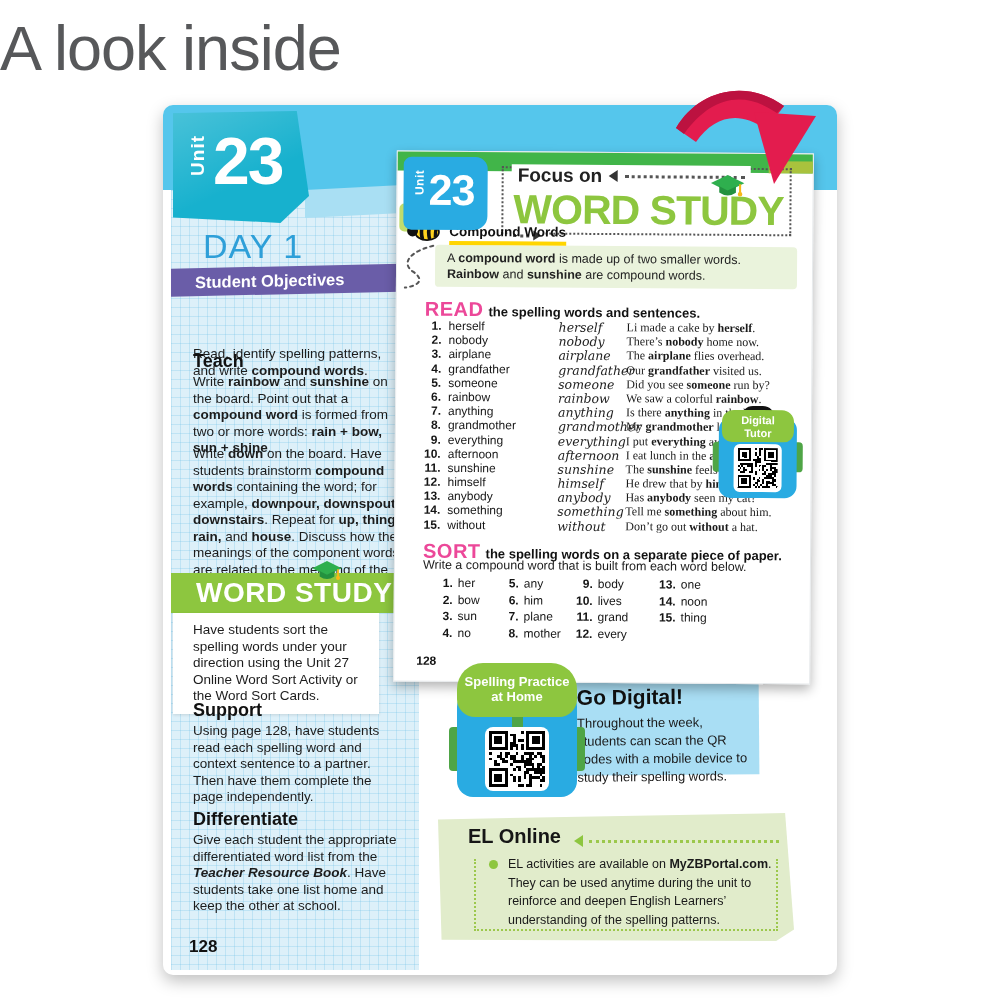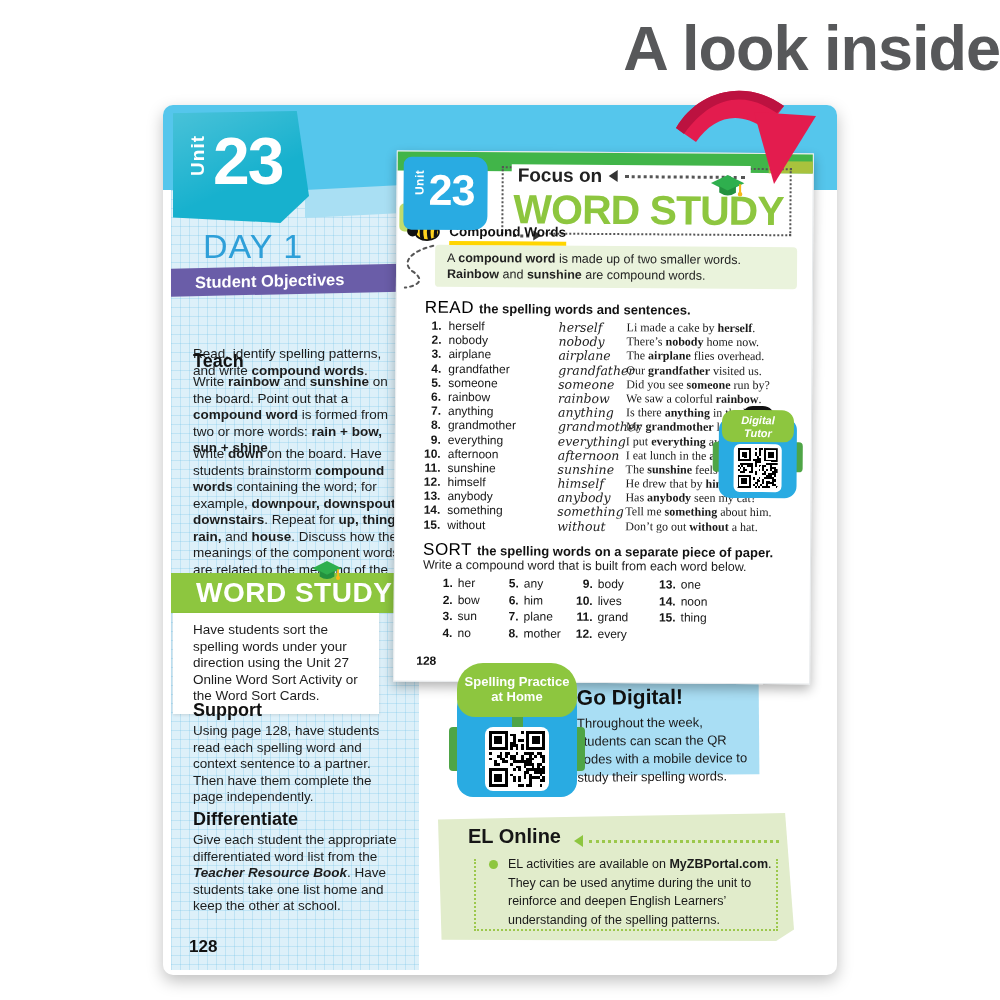--- a/index.html
+++ b/index.html
@@ -1,20 +1,20 @@
 <!DOCTYPE html>
 <html><head>
 <meta charset="utf-8">
 <style>
   * { margin:0; padding:0; box-sizing:border-box; }
   html,body { width:1000px; height:1000px; background:#fff; font-family:"Liberation Sans", sans-serif; overflow:hidden; position:relative; }
 
   
-  #main-title { position:absolute; top:12px; left:0; width:1000px; text-align:right;
-    font-size:63px; font-weight:bold; color:#57585A; letter-spacing:-1px; }
+  #main-title { position:absolute; top:12px; left:0; width:1000px; text-align:left;
+    font-size:63px; font-weight:normal; color:#57585A; letter-spacing:-1px; }
 
   
   #red-arrow { position:absolute; left:668px; top:76px; width:150px; height:114px; z-index:40; }
 
   
   #teacher-page { position:absolute; left:163px; top:105px; width:674px; height:870px;
     background:#fff; border-radius:10px; box-shadow:0 6px 16px rgba(0,0,0,.25); }
   #top-band { position:absolute; left:0; top:0; width:674px; height:85px; background:#55C6EC; border-radius:10px 10px 0 0; }
   #band-ext { position:absolute; left:142px; top:80px; width:195px; height:28px; background:#A9DFF3; transform:skewY(-3deg); z-index:1; }
 
@@ -83,21 +83,21 @@
 
   #bee { position:absolute; left:8px; top:62px; width:40px; height:31px; z-index:2; }
   #bee-trail { position:absolute; left:2px; top:92px; width:40px; height:48px; z-index:2; }
   #topic-label { position:absolute; left:52px; top:72px; font-size:13.5px; font-weight:bold; color:#111;
     border-bottom:4px solid #FFD500; padding-bottom:2px; z-index:2; }
 
   #def-box { position:absolute; left:38px; top:93px; width:362px; height:42px; background:#EAF3DC; border-radius:4px;
     padding:6px 12px; font-size:12.5px; line-height:15.5px; color:#222; }
 
   .sec-line { position:absolute; left:28px; font-size:13px; font-weight:bold; color:#111; }
-  .sec-label { font-size:17px; font-weight:normal; letter-spacing:.5px; color:#000000; margin-right:5px; }
+  .sec-label { font-size:20px; font-weight:bold; letter-spacing:.5px; color:#ec4899; margin-right:5px; }
   #read-line { top:146px; }
   #sort-line { top:388px; }
   #sort-dir { position:absolute; left:28px; top:406px; font-size:12.5px; color:#1a1a1a; }
 
   #read-rows { position:absolute; left:28px; top:167px; width:378px; }
   .rr { position:relative; height:14.2px; font-size:12px; color:#151515; }
   .rr .n { position:absolute; left:0; width:17px; text-align:right; font-weight:bold; }
   .rr .w { position:absolute; left:24px; }
   .rr .c { position:absolute; left:134px; font-family:"DejaVu Serif", serif; font-style:italic; font-size:12.5px; color:#222; }
   .rr .s { position:absolute; left:202px; font-family:"Liberation Serif", serif; font-size:12px; white-space:nowrap; color:#1a1a1a; }
@@ -115,21 +115,21 @@
   .bp-handle { position:absolute; border:5px solid #121212; border-bottom:none; border-radius:12px 12px 0 0; }
   .bp-body { position:absolute; background:#29ABE2; z-index:1; }
   .bp-flap { position:absolute; background:#8DC63F; z-index:3; color:#fff; font-weight:bold; text-align:center; }
   .bp-pocket { position:absolute; background:#4FA546; border-radius:4px; z-index:0; }
   .bp-tab { position:absolute; background:#4FA546; z-index:2; }
   .bp-qr { position:absolute; background:#fff; z-index:2; }
   .qr-pattern { position:absolute; inset:4px; }
   .qr-pattern svg { width:100%; height:100%; display:block; }
 
   
-  #dt-badge { left:318px; top:252px; width:88px; height:102px; z-index:4;font-style:italic; }
+  #dt-badge { left:318px; top:252px; width:88px; height:102px; z-index:4; }
   #dt-badge .bp-handle { left:27px; top:0; width:34px; height:18px; }
   #dt-badge .bp-body { left:5px; top:12px; width:78px; height:80px; border-radius:12px; }
   #dt-badge .bp-flap { left:8px; top:4px; width:72px; height:32px; border-radius:12px 12px 10px 10px; font-size:11px; line-height:12.5px; padding-top:4px; }
   #dt-badge .bp-pocket { top:36px; width:12px; height:30px; }
   #dt-badge .bp-pocket.l { left:-1px; } #dt-badge .bp-pocket.r { right:-1px; }
   #dt-badge .bp-qr { left:20px; top:38px; width:48px; height:48px; border-radius:6px; }
 
   
   #sp-badge { left:292px; top:558px; width:124px; height:136px; z-index:5; }
   #sp-badge .bp-body { left:2px; top:28px; width:120px; height:106px; border-radius:16px; }

